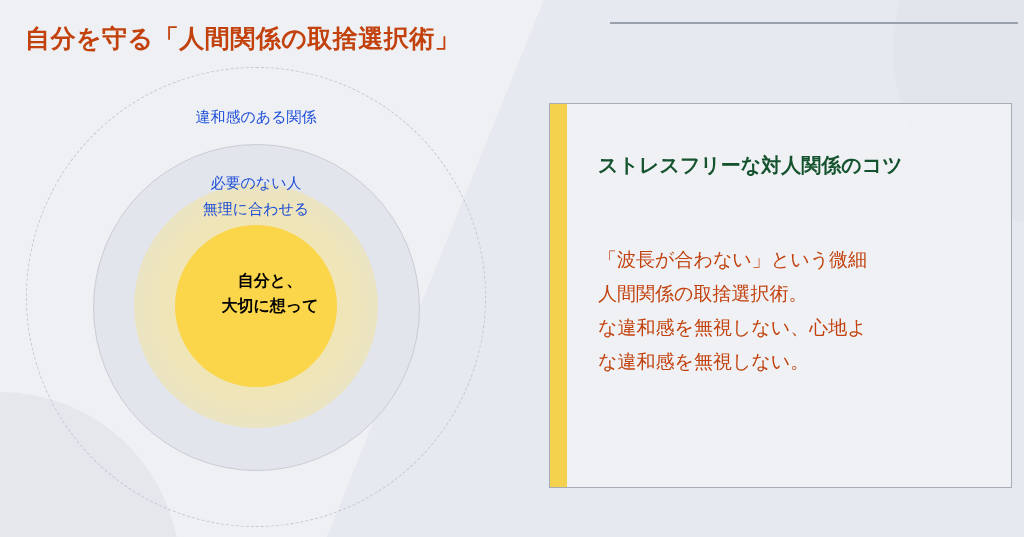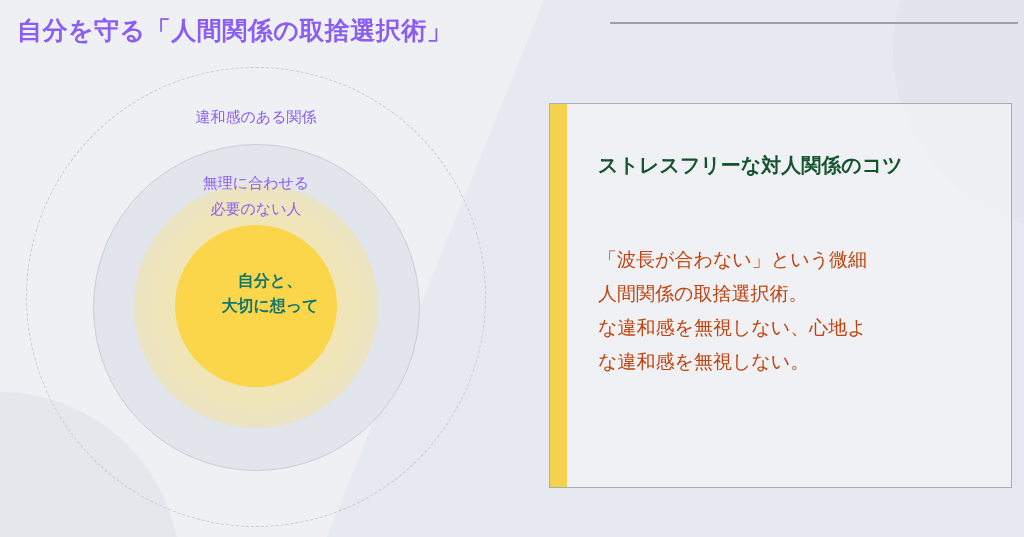--- a/index.html
+++ b/index.html
@@ -16,22 +16,22 @@
   }
   .bg-blob-right {
     position:absolute; left:893px; top:-130px; width:360px; height:360px;
     border-radius:50%; background:#dfe3ea; opacity:.7;
   }
   .bg-blob-left {
     position:absolute; left:-180px; top:392px; width:360px; height:360px;
     border-radius:50%; background:#e2e5eb; opacity:.8;
   }
   .title {
-    position:absolute; left:9px; top:6px; margin:8px;
-    font-size:25px; font-weight:bold; letter-spacing:0.5px; color:#8b5cf6;
+    position:absolute; left:9px; top:6px; margin:16px;
+    font-size:25px; font-weight:bold; letter-spacing:0.5px; color:#c2410c;
     white-space:nowrap;
   }
   .header-rule {
     position:absolute; left:610px; top:22px; width:408px; height:2px;
     background:#9aa1ab;
   }
   .diagram { position:absolute; left:0; top:0; width:520px; height:537px; }
   .ring-outer {
     position:absolute; left:26px; top:67px; width:460px; height:460px;
     border-radius:50%; border:1px dashed #c3c8d0; box-sizing:border-box;
@@ -44,25 +44,25 @@
   .ring-glow {
     position:absolute; left:134px; top:184px; width:244px; height:244px;
     border-radius:50%;
     background:radial-gradient(circle, #f3e6a8 0%, #efe5b9 55%, #e8e3c9 80%, rgba(227,229,236,0) 100%);
   }
   .ring-core {
     position:absolute; left:175px; top:225px; width:162px; height:162px;
     border-radius:50%; background:#fbd54a;
   }
   .label {
-    position:absolute; text-align:center; color:#8b5cf6; white-space:nowrap;
+    position:absolute; text-align:center; color:#1d4ed8; white-space:nowrap;
   }
   .label-outer { left:156px; top:108px; width:200px; font-size:15px; }
   .label-mid { left:156px; top:170px; width:200px; font-size:15px; line-height:26px; }
-  .label-core { left:176px; top:268px; width:188px; font-size:16px; line-height:25px; font-weight:bold; color:#0f766e; }
+  .label-core { left:176px; top:268px; width:188px; font-size:16px; line-height:25px; font-weight:bold; color:#000000; }
   .label-line { display:block; }
 
   .card {
     position:absolute; left:549px; top:103px; width:463px; height:385px;
     background:rgba(240,242,246,.85); border:1px solid #a7adb6;
     box-sizing:border-box;
   }
   .card-bar {
     position:absolute; left:0; top:0; width:17px; height:100%;
     background:#f4d24e;
@@ -92,22 +92,22 @@
 <div class="diagram">
   <div class="ring-outer"></div>
   <div class="ring-mid"></div>
   <div class="ring-glow"></div>
   <div class="ring-core"></div>
 
   <div class="label label-outer">
     <span class="label-line">違和感のある関係</span>
   </div>
   <div class="label label-mid">
+    <span class="label-line">必要のない人</span>
     <span class="label-line">無理に合わせる</span>
-    <span class="label-line">必要のない人</span>
   </div>
   <div class="label label-core">
     <span class="label-line">自分と、</span>
     <span class="label-line">大切に想って</span>
   </div>
 </div>
 
 <div class="card">
   <div class="card-bar"></div>
   <h2 class="card-title">ストレスフリーな対人関係のコツ</h2>

